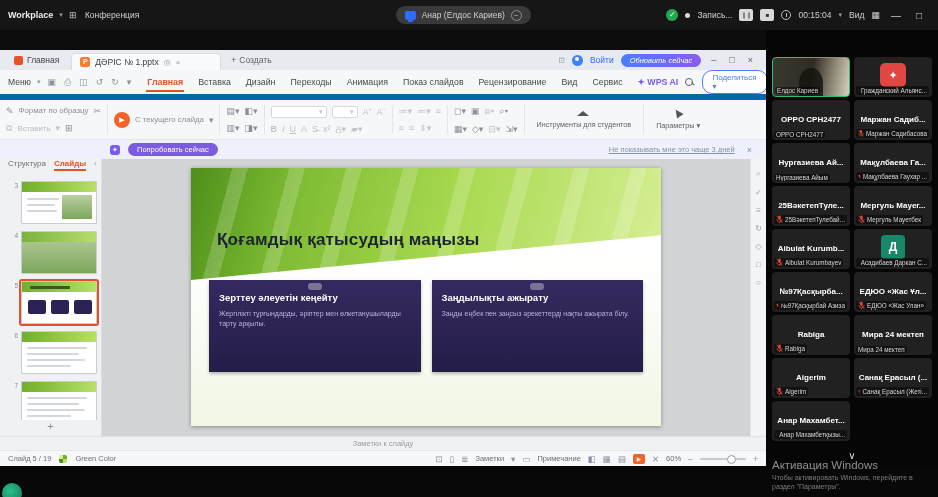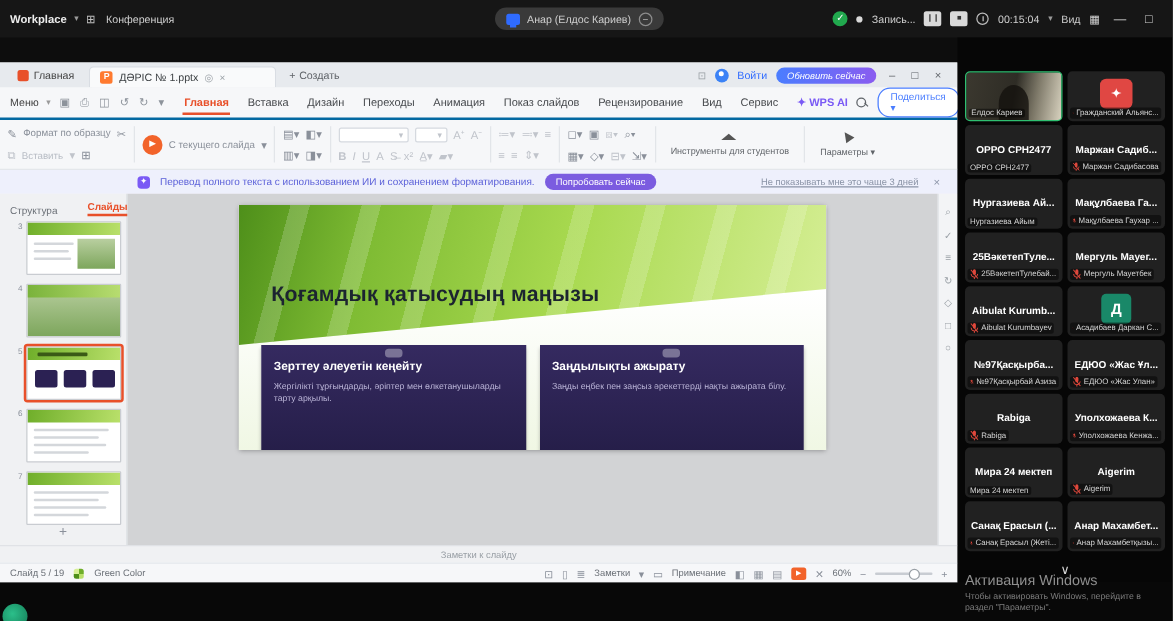--- a/index.html
+++ b/index.html
@@ -47,21 +47,21 @@
   .newtab { color:#5f6368; display:flex; gap:3px; align-items:center; padding-left:6px; }
   .tabbar-right { margin-left:auto; display:flex; align-items:center; gap:7px; padding-right:4px; }
   .avatar { width:11px; height:11px; border-radius:50%; background:#3b82f6; position:relative; }
   .avatar:after { content:""; position:absolute; left:3.5px; top:2px; width:4px; height:4px; border-radius:50%; background:#fff; }
   .login { color:#2f6bff; }
   .upgrade { background:linear-gradient(90deg,#4a7dff,#8a5cf0); color:#fff; border-radius:9px;
     padding:2px 9px; font-size:7.5px;font-style:italic; }
   .winctl { color:#5f6368; font-size:9px; padding:0 3px; }
 
   .menubar { height:38px; display:flex; align-items:center; gap:6px; padding:0 8px; background:#f6f7f9;
-    border-bottom:2px solid #0369a1; flex:0 0 22px; }
+    border-bottom:6px solid #0369a1; flex:0 0 22px; }
   .menu-lbl { color:#444; }
   .qicon { color:#8d939b; font-size:9px; padding:0 1px; }
   .rtabs { display:flex; align-items:center; gap:13px; margin-left:8px; }
   .rtab { color:#46494d; font-size:8.8px; padding:3px 1px; position:relative; white-space:nowrap; }
   .rtab.active { color:#e8502a; font-weight:bold; }
   .rtab.active:after { content:""; position:absolute; left:0; right:0; bottom:-2px; height:2px; background:#e8502a; }
   .rtab.ai { color:#7a5af5; font-weight:bold; }
   .menubar-right { margin-left:auto; display:flex; align-items:center; gap:9px; }
   .share-btn { border:1px solid #4a7dff; color:#4a7dff; border-radius:10px; padding:2px 9px; font-size:8px; background:#fff; }
   .mag { width:9px; height:9px; position:relative; display:inline-block; }
@@ -96,37 +96,37 @@
     line-height:10px; text-align:center; }
   .banner-text { color:#5a5fd8; font-size:8px; }
   .banner-btn { background:#7b5ce0; color:#fff; border-radius:9px; padding:2px 9px; font-size:7.5px; }
   .banner-link { margin-left:auto; color:#8a93a6; font-size:7.5px; text-decoration:underline; white-space:nowrap; }
   .banner-x { color:#8a93a6; font-size:9px; padding:0 4px; }
 
   .wps-main { flex:1; display:flex; min-height:0; }
 
   
   .panel { width:102px; background:#f0f1f3; border-right:1px solid #dcdfe3; display:flex; flex-direction:column; }
-  .panel-tabs { height:18px; display:flex; align-items:flex-end; gap:24px; padding:0 8px; font-size:8px; color:#6b7077; }
+  .panel-tabs { height:18px; display:flex; align-items:flex-start; gap:8px; padding:0 8px; font-size:8px; color:#6b7077; }
   .ptab.active { color:#e8502a; font-weight:bold; border-bottom:2px solid #e8502a; padding-bottom:1px; }
   .panel-collapse { margin-left:auto; color:#9aa0a6; font-size:8px; }
   .thumbs { flex:1; overflow:hidden; padding-top:4px; }
   .thumb-row { display:flex; align-items:flex-start; gap:3px; padding:0 4px 7px 10px; }
   .thumb-num { font-size:6.5px; color:#8a909a; width:8px; text-align:right; padding-top:1px; }
   .thumb { width:76px; height:43px; background:#fff; border:1px solid #c9ccd1; border-radius:1px; position:relative; overflow:hidden; }
   .thumb.selected { outline:2px solid #e8502a; }
   .tband { position:absolute; top:0; left:0; right:0; height:10px; background:linear-gradient(100deg,#6fae2a,#b9e06a); }
   .tline { position:absolute; height:2px; background:#d4d7db; border-radius:1px; }
   .tphoto { position:absolute; background:linear-gradient(#b9cfa0,#7da65c); }
   .tcard { position:absolute; width:18px; height:14px; background:#2b2153; border-radius:2px; top:18px; }
   .add-slide { height:16px; text-align:center; color:#8a909a; font-size:11px; }
 
   
   .canvas { flex:1; background:#d2d3d5; position:relative; overflow:hidden; }
-  .slide { position:absolute; left:50%; transform:translateX(-50%); top:9px; width:470px; height:196px;
+  .slide { position:absolute; left:50%; transform:translateX(-50%); top:9px; width:470px; height:258px;
     background:linear-gradient(#ffffff 35%, #f0f7e4); box-shadow:0 1px 4px rgba(0,0,0,.35); overflow:hidden; }
   .band { position:absolute; top:0; left:0; right:0; height:112px;
     background:linear-gradient(105deg,#4e8f1a 0%, #7ebb33 22%, #a8d94f 55%, #d7ef97 100%);
     clip-path:polygon(0 0, 100% 0, 100% 60%, 0 100%); }
   .band:after { content:""; position:absolute; inset:0;
     background:repeating-linear-gradient(105deg, rgba(255,255,255,0) 0 40px, rgba(255,255,255,.18) 40px 55px); }
   .slide-title { position:absolute; left:26px; top:62px; font-size:17px; font-weight:bold; color:#1c2430; letter-spacing:.2px; }
   .cards { position:absolute; left:18px; right:18px; top:112px; display:flex; gap:11px; }
   .card { flex:1; background:linear-gradient(#352a60,#241d47); border-radius:0; padding:12px 10px 10px;
     position:relative; min-height:92px; box-shadow:0 2px 3px rgba(0,0,0,.25); }
@@ -368,21 +368,20 @@
       </div>
       <div class="vsep"></div>
       <div class="studtool">
         <span class="cursor-ic"></span>
         <span class="txt"><span>Параметры</span> ▾</span>
       </div>
     </div>
 
     <div class="banner">
       <span class="ai-ic">✦</span>
-      <span class="banner-text">Перевод полного текста с использованием ИИ и сохранением форматирования.</span>
       <span class="banner-btn">Попробовать сейчас</span>
       <span class="banner-link">Не показывать мне это чаще 3 дней</span>
       <span class="banner-x">×</span>
     </div>
 
     <div class="wps-main">
       <div class="panel">
         <div class="panel-tabs">
           <span class="ptab">Структура</span>
           <span class="ptab active">Слайды</span>
@@ -634,32 +633,20 @@
             <svg width="7" height="9" viewBox="0 0 8 10">
               <rect x="2.6" y="0.4" width="2.8" height="5" rx="1.4" fill="#e0483c"></rect>
               <path d="M1 4.6a3 3 0 0 0 6 0" stroke="#e0483c" fill="none" stroke-width="0.9"></path>
               <line x1="4" y1="7.6" x2="4" y2="9.3" stroke="#e0483c" stroke-width="0.9"></line>
               <line x1="0.8" y1="0.8" x2="7.2" y2="8.8" stroke="#e0483c" stroke-width="1"></line>
             </svg>
             <span>Rabiga</span>
           </div>
         </div>
         <div class="tile">
-          <div class="pname">Уполхожаева К...</div>
-          <div class="plabel">
-            <svg width="7" height="9" viewBox="0 0 8 10">
-              <rect x="2.6" y="0.4" width="2.8" height="5" rx="1.4" fill="#e0483c"></rect>
-              <path d="M1 4.6a3 3 0 0 0 6 0" stroke="#e0483c" fill="none" stroke-width="0.9"></path>
-              <line x1="4" y1="7.6" x2="4" y2="9.3" stroke="#e0483c" stroke-width="0.9"></line>
-              <line x1="0.8" y1="0.8" x2="7.2" y2="8.8" stroke="#e0483c" stroke-width="1"></line>
-            </svg>
-            <span>Уполхожаева Кенжа...</span>
-          </div>
-        </div>
-        <div class="tile">
           <div class="pname">Мира 24 мектеп</div>
           <div class="plabel">
             <span>Мира 24 мектеп</span>
           </div>
         </div>
         <div class="tile">
           <div class="pname">Aigerim</div>
           <div class="plabel">
             <svg width="7" height="9" viewBox="0 0 8 10">
               <rect x="2.6" y="0.4" width="2.8" height="5" rx="1.4" fill="#e0483c"></rect>

